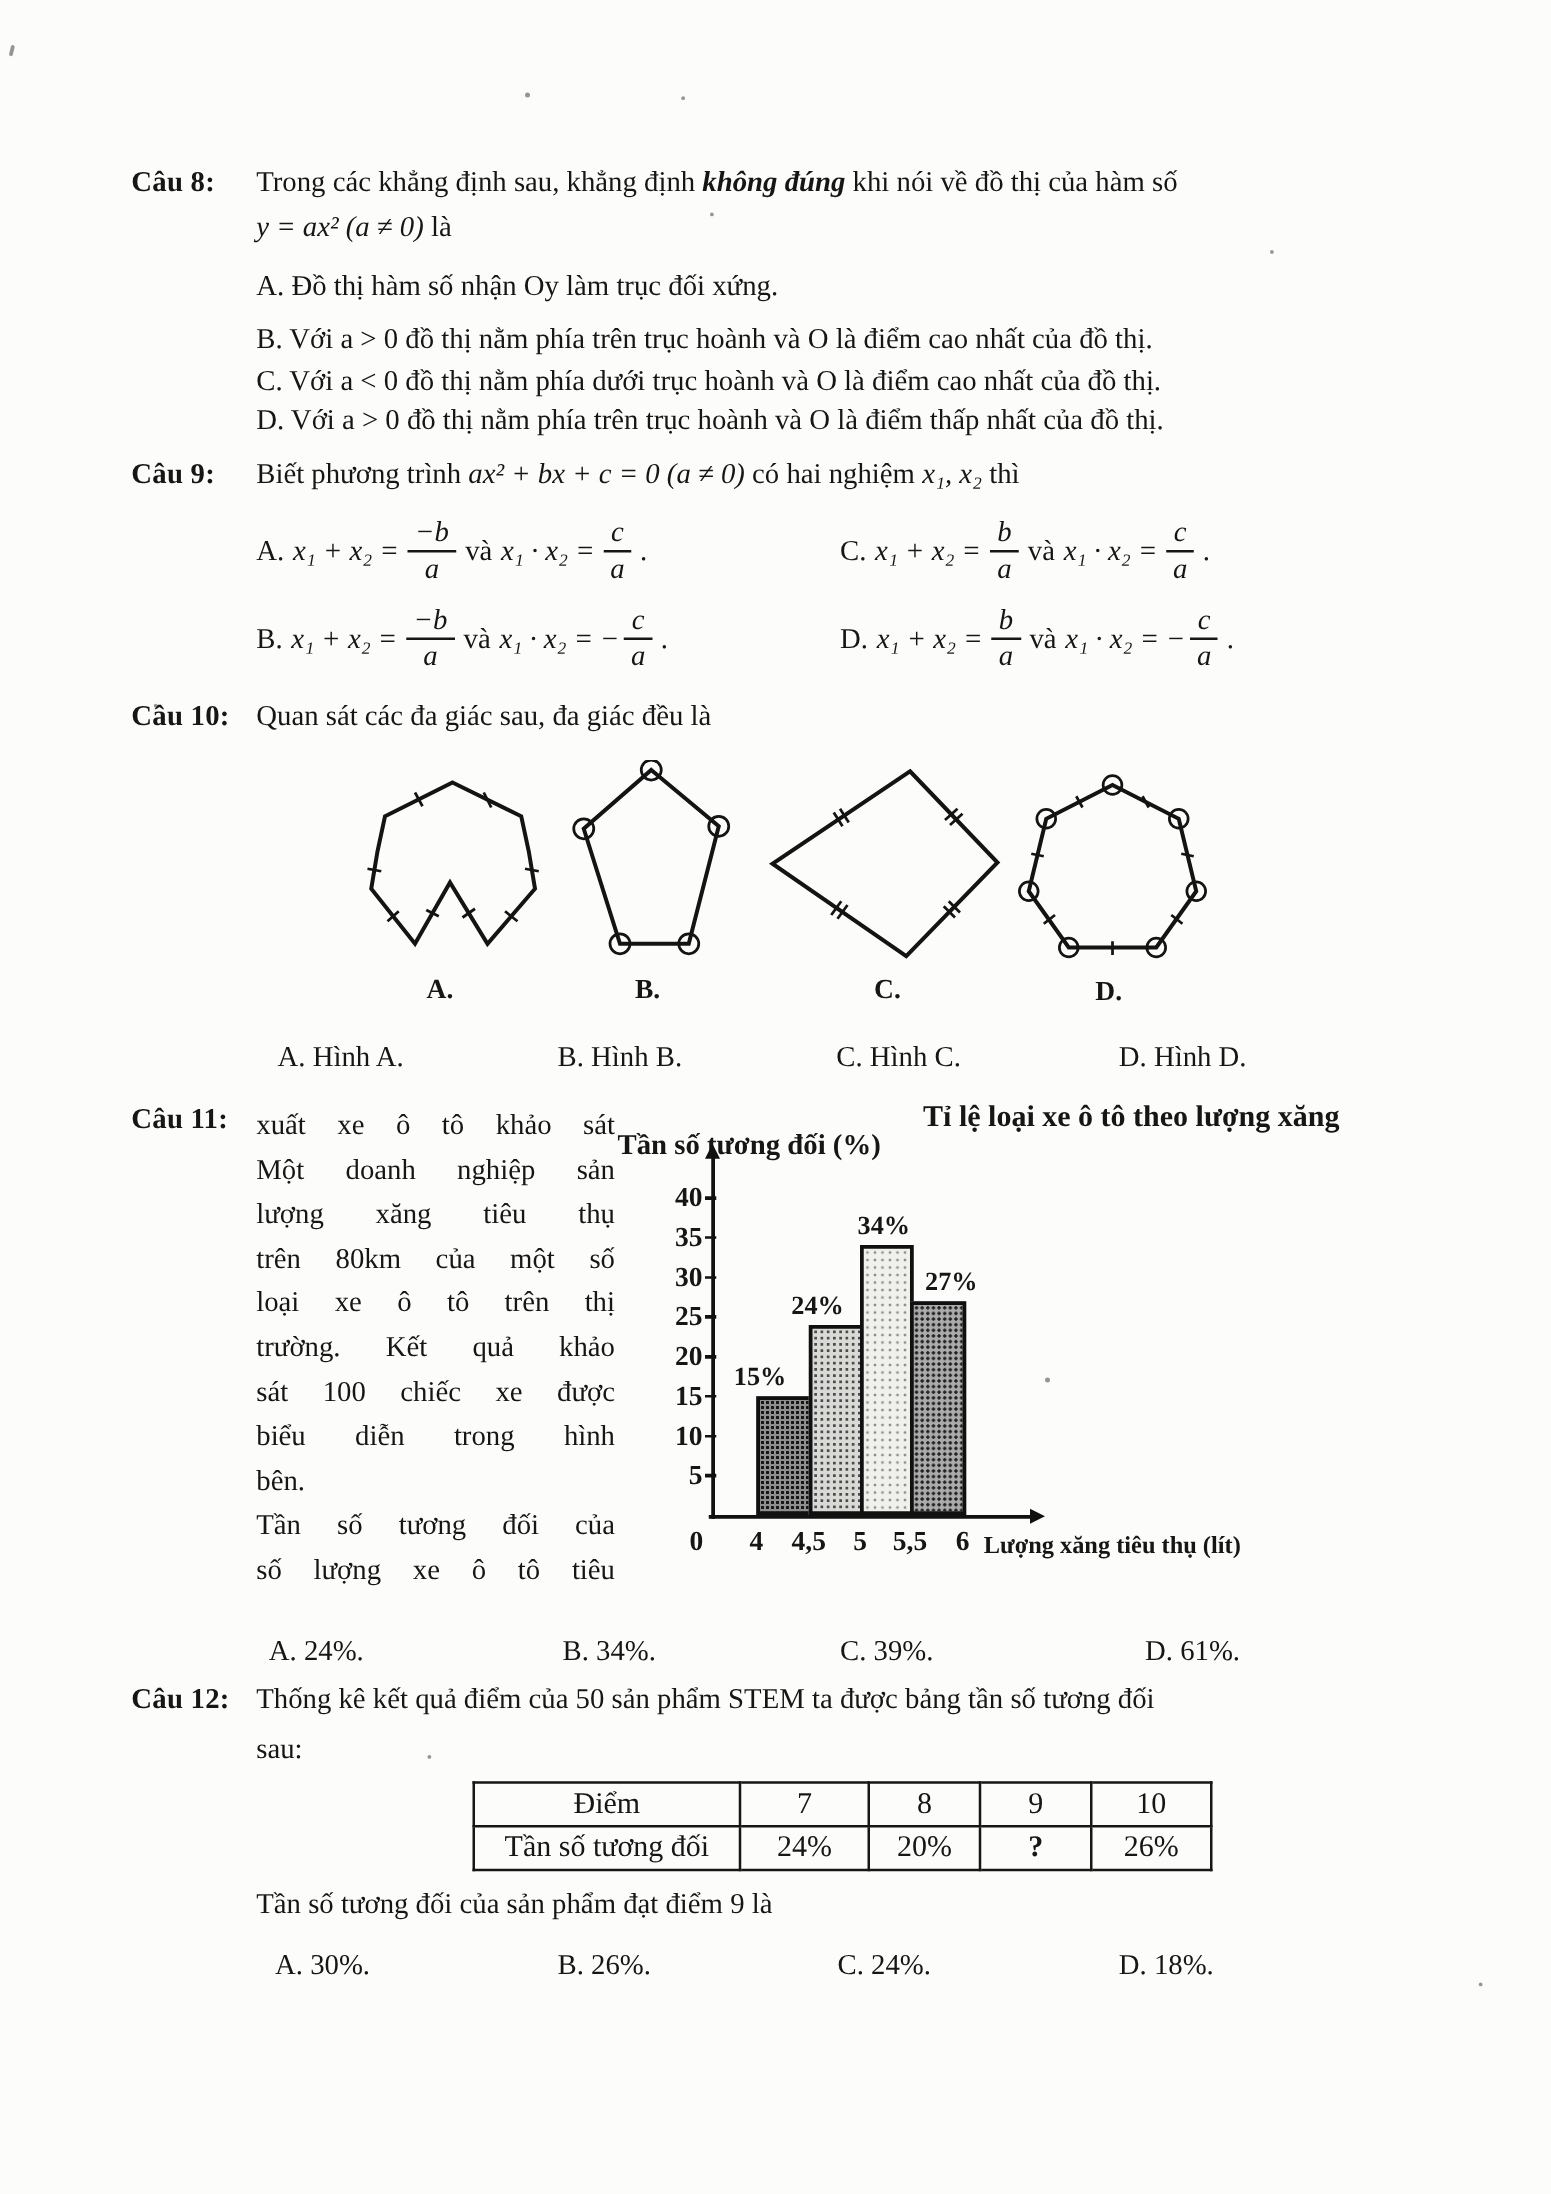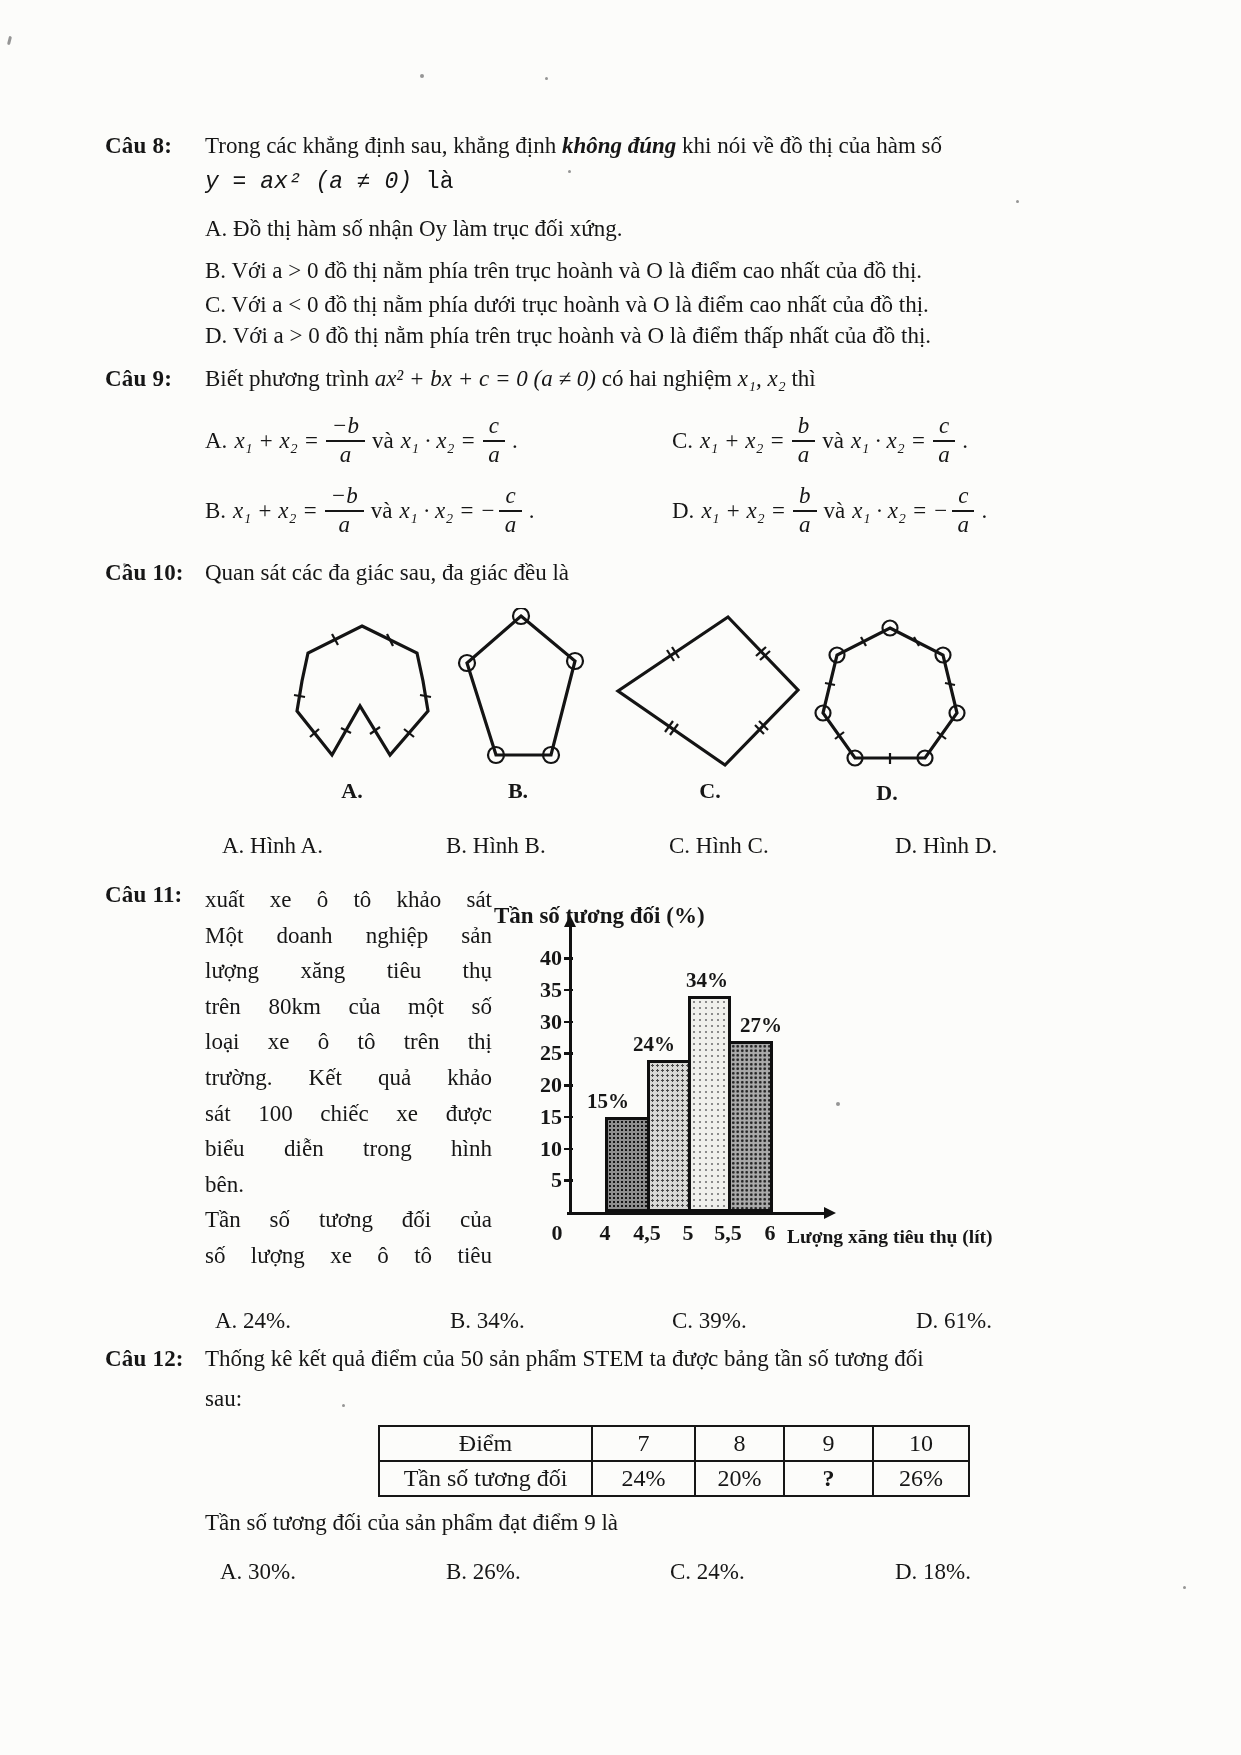--- a/index.html
+++ b/index.html
@@ -59,21 +59,21 @@
   <div class="speck" style="left:545px;top:77px;width:3px;height:3px;"></div>
   <div class="speck" style="left:568px;top:170px;width:3px;height:3px;"></div>
   <div class="speck" style="left:1016px;top:200px;width:3px;height:3px;"></div>
   <div class="speck" style="left:123px;top:563px;width:3px;height:3px;"></div>
   <div class="speck" style="left:836px;top:1102px;width:4px;height:4px;"></div>
   <div class="speck" style="left:342px;top:1404px;width:3px;height:3px;"></div>
   <div class="speck" style="left:1183px;top:1586px;width:3px;height:3px;"></div>
 
   <div class="abs qlabel" style="left:105px;top:133px;">Câu 8:</div>
   <div class="abs" style="left:205px;top:133px;width:800px;"><span>Trong các khẳng định sau, khẳng định </span><span class="boldital">không đúng</span><span> khi nói về đồ thị của hàm số</span></div>
-  <div class="abs" style="left:205px;top:169px;font-family:Liberation Mono, monospace;"><span class="mathit">y = ax² (a ≠ 0)</span><span> là</span></div>
+  <div class="abs" style="left:205px;top:169px;"><span class="mathit">y = ax² (a ≠ 0)</span><span> là</span></div>
   <div class="abs optline" style="left:205px;top:216px;">A. Đồ thị hàm số nhận Oy làm trục đối xứng.</div>
   <div class="abs optline" style="left:205px;top:258px;">B. Với a &gt; 0 đồ thị nằm phía trên trục hoành và O là điểm cao nhất của đồ thị.</div>
   <div class="abs optline" style="left:205px;top:292px;">C. Với a &lt; 0 đồ thị nằm phía dưới trục hoành và O là điểm cao nhất của đồ thị.</div>
   <div class="abs optline" style="left:205px;top:323px;">D. Với a &gt; 0 đồ thị nằm phía trên trục hoành và O là điểm thấp nhất của đồ thị.</div>
 
   <div class="abs qlabel" style="left:105px;top:366px;">Câu 9:</div>
   <div class="abs" style="left:205px;top:366px;width:820px;"><span>Biết phương trình </span><span class="mathit">ax² + bx + c = 0 (a ≠ 0)</span><span> có hai nghiệm </span><span class="mathit">x₁, x₂</span><span> thì</span></div>
 
   <div class="abs q9opt" style="left:205px;top:414px;">
     <span>A.</span>
@@ -223,20 +223,21 @@
     <div class="jline">trường. Kết quả khảo</div>
     <div class="jline">sát 100 chiếc xe được</div>
     <div class="jline">biểu diễn trong hình</div>
     <div class="jlast">bên.</div>
     <div class="jline">Tần số tương đối của</div>
     <div class="jline">số lượng xe ô tô tiêu</div>
   </div>
 
   <div class="chart" id="plot">
     <div class="ctitle">
+      <div>Tỉ lệ loại xe ô tô theo lượng xăng</div>
     </div>
     <div class="ylabel">Tần số tương đối (%)</div>
     <div class="yaxis"></div>
     <div class="xaxis"></div>
     <div class="arrow-up"></div>
     <div class="arrow-right"></div>
     <div class="xlabel">Lượng xăng tiêu thụ (lít)</div>
   <div class="bar bar0" style="left: 115px; width: 45px; top: 240.75px; height: 95.25px;"></div>
       <div class="barlabel" style="left: 97px; width: 42px; top: 212.75px;">15%</div>
       <div class="bar bar1" style="left: 157px; width: 44px; top: 183.6px; height: 152.4px;"></div>

